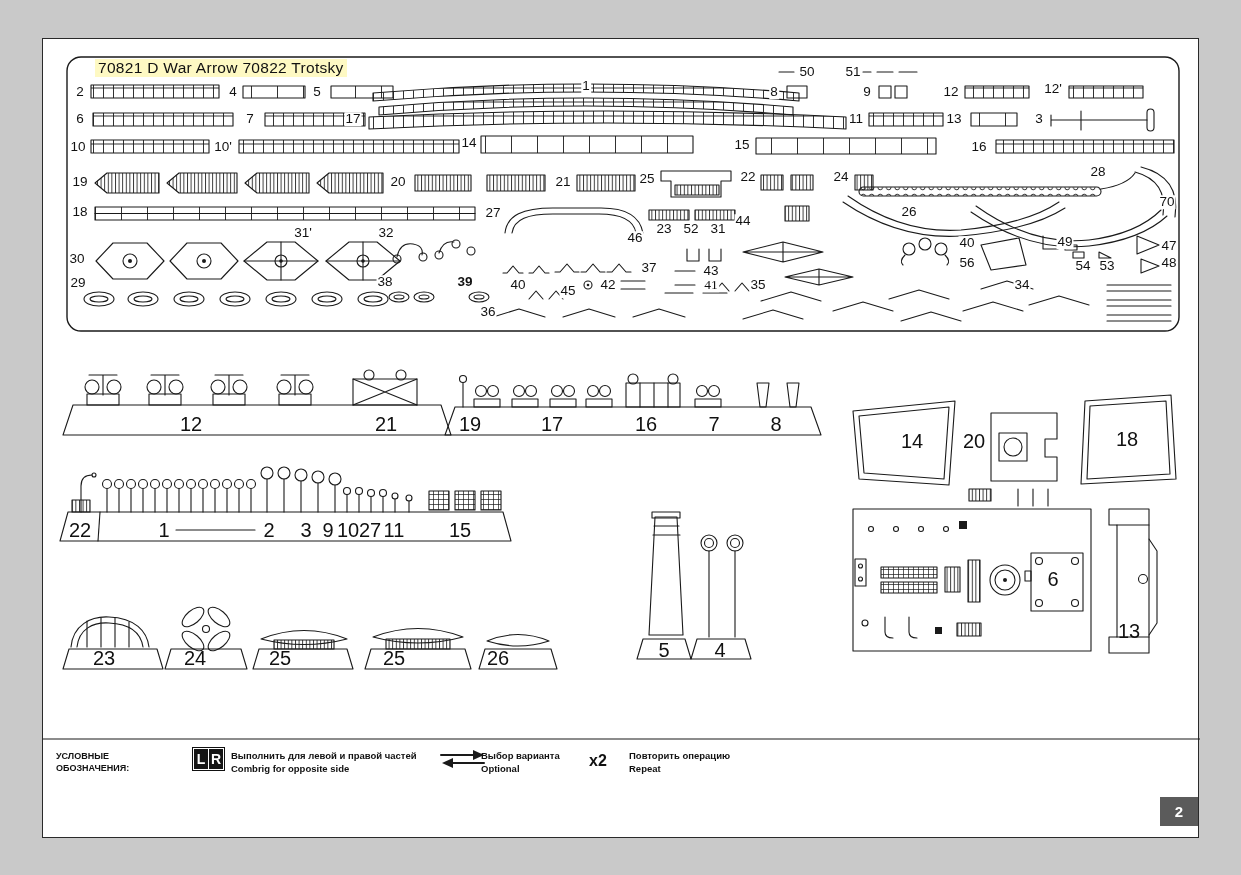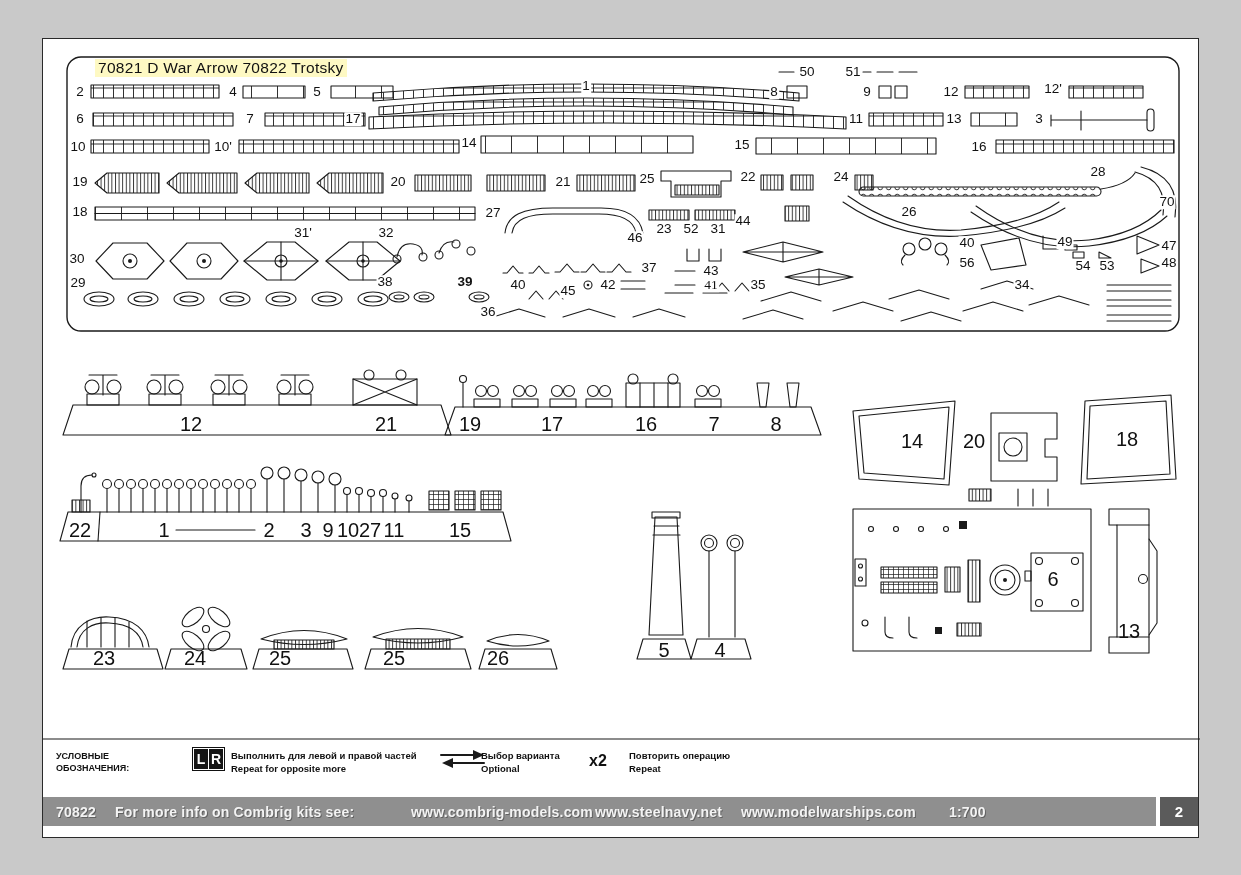--- a/index.html
+++ b/index.html
@@ -464,38 +464,30 @@
     <div>УСЛОВНЫЕ</div>
     <div>ОБОЗНАЧЕНИЯ:</div>
   </div>
 
   <div class="lr-icon">
     <span class="lr-box">L</span><span class="lr-box">R</span>
   </div>
 
   <div class="legend-item" style="left:188px">
     <div>Выполнить для левой и правой частей</div>
-    <div>Repeat for opposite more</div>
+    <div>Combrig for opposite side</div>
   </div>
 
   <div class="legend-item" style="left:438px">
     <div>Выбор варианта</div>
     <div>Optional</div>
   </div>
 
   <div class="x2">x2</div>
 
   <div class="legend-item" style="left:586px">
     <div>Повторить операцию</div>
     <div>Repeat</div>
   </div>
 
-  <div class="footer-bar">
-    <span style="left:13px">70822</span>
-    <span style="left:72px">For more info on Combrig kits see:</span>
-    <span style="left:368px">www.combrig-models.com</span>
-    <span style="left:552px">www.steelnavy.net</span>
-    <span style="left:698px">www.modelwarships.com</span>
-    <span style="left:906px">1:700</span>
-  </div>
   <div class="page-num">2</div>
 
 </div>
 
 </body></html>

